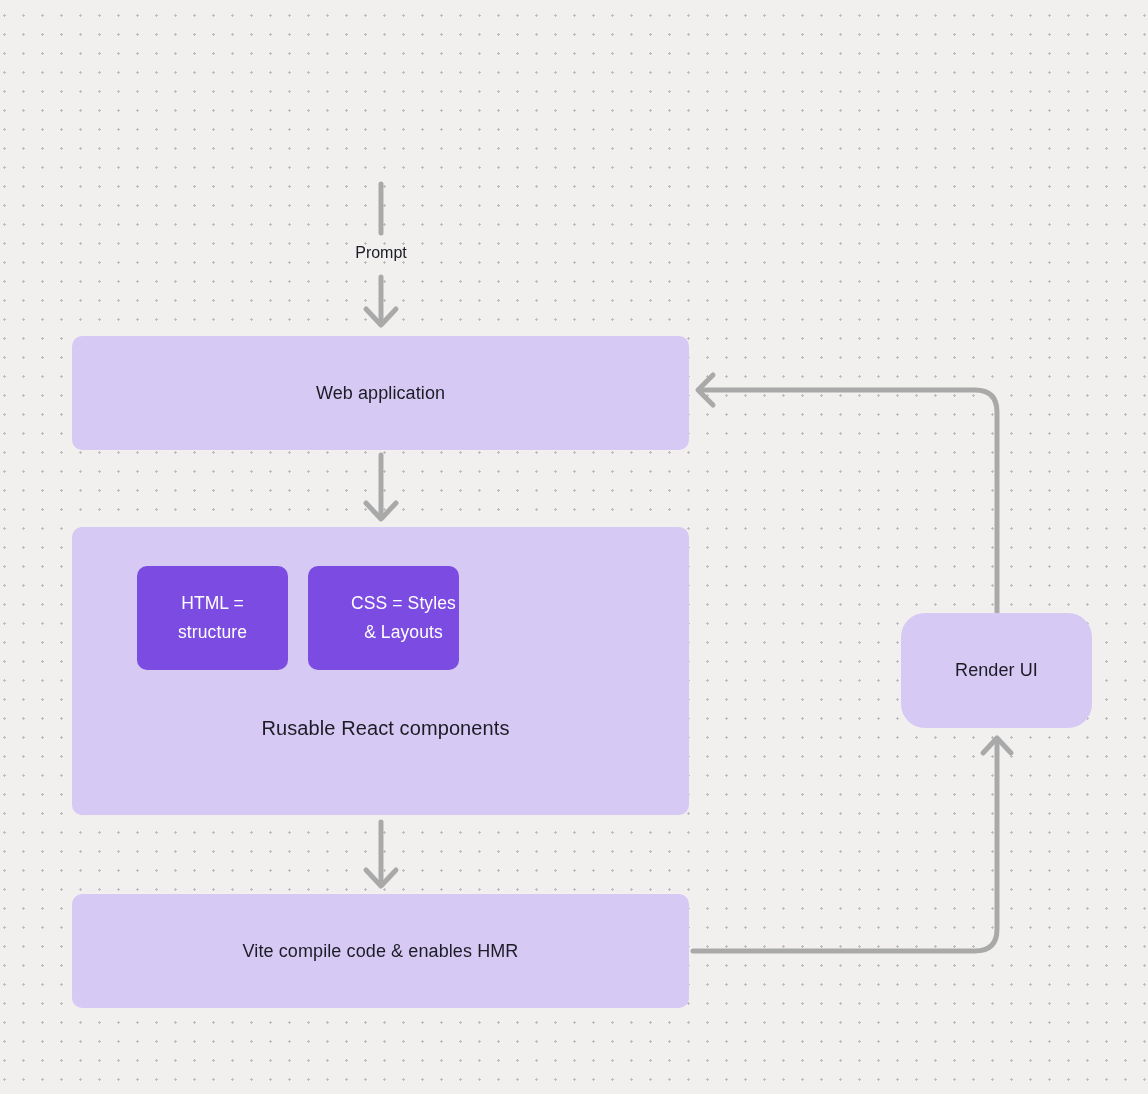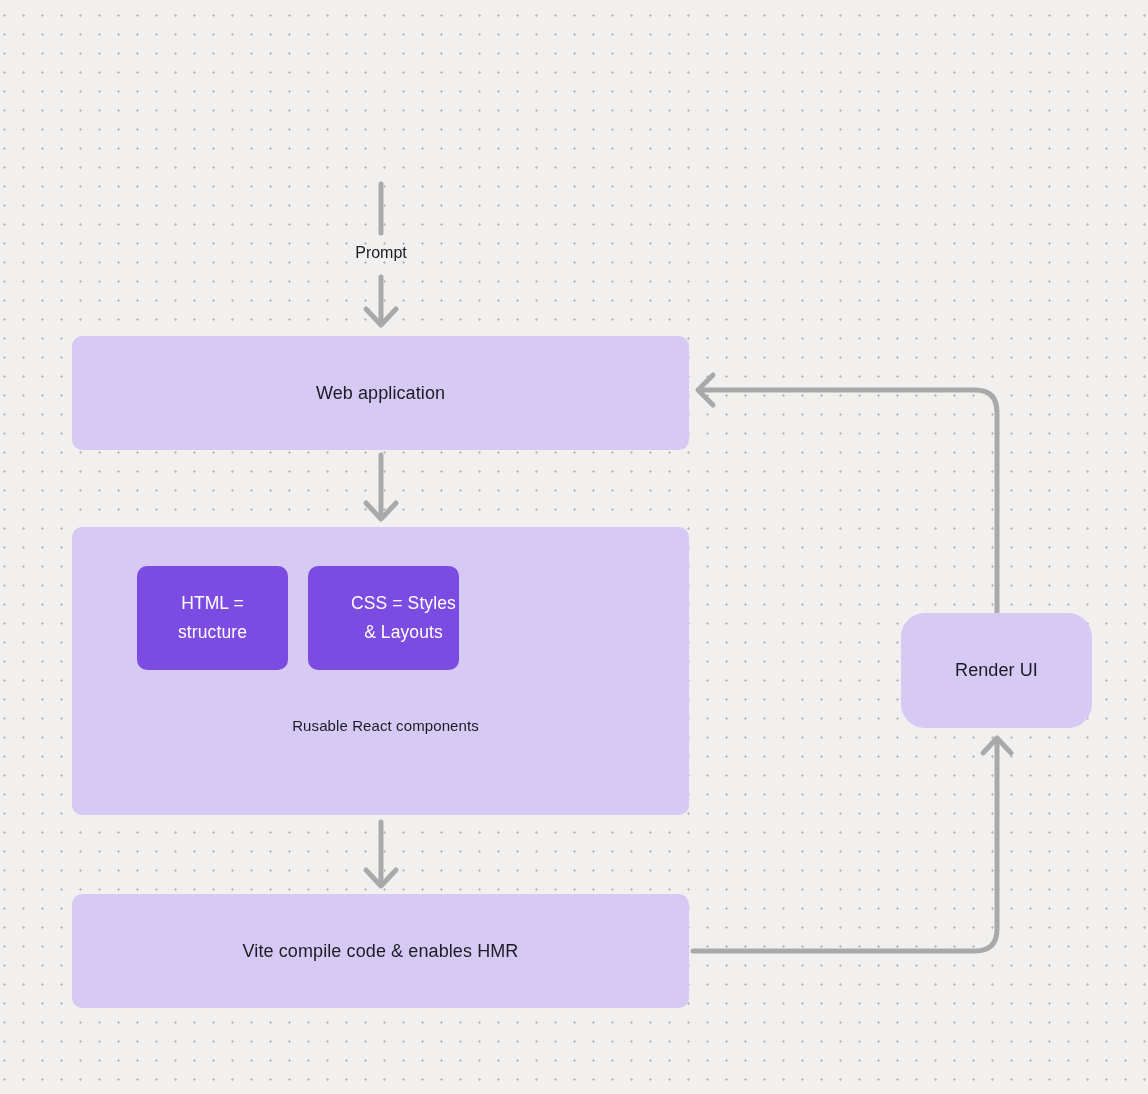--- a/index.html
+++ b/index.html
@@ -77,21 +77,21 @@
   }
   .chip-1 { left: 65px;  }
   .chip-2 { left: 236px; padding-left: 40px; }
   .chip-3 { left: 406px; }
   .components-caption {
     position: absolute;
     left: 10px;
     right: 0;
     top: 190px;
     text-align: center;
-    font-size: 15px;
+    font-size: 20px;
     font-weight: 500;
   }
   .edge-label {
     position: absolute;
     left: 281px;
     top: 244px;
     width: 200px;
     text-align: center;
     font-size: 16px;
     font-weight: 500;

